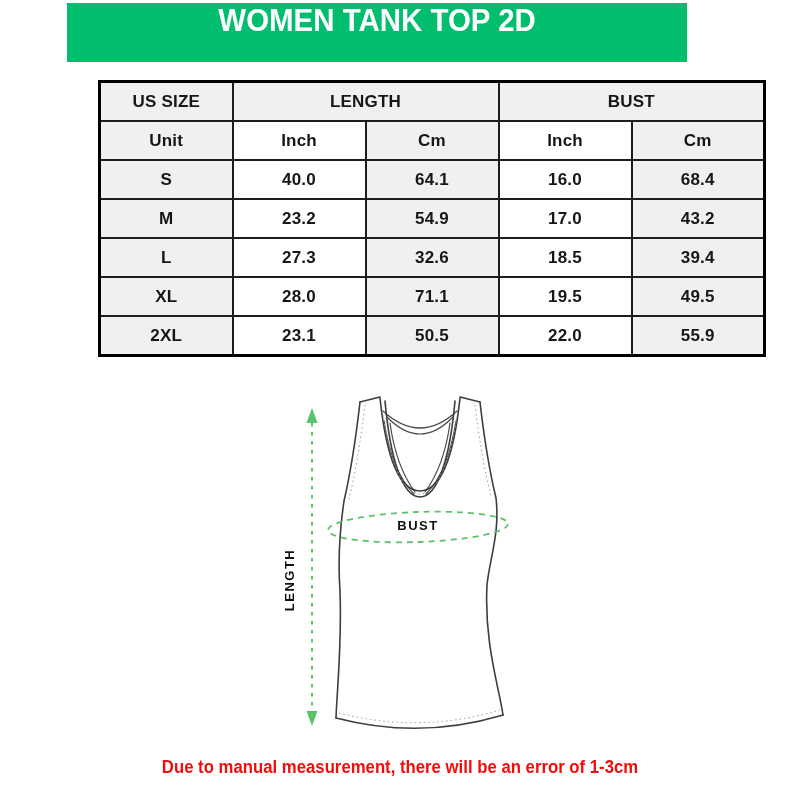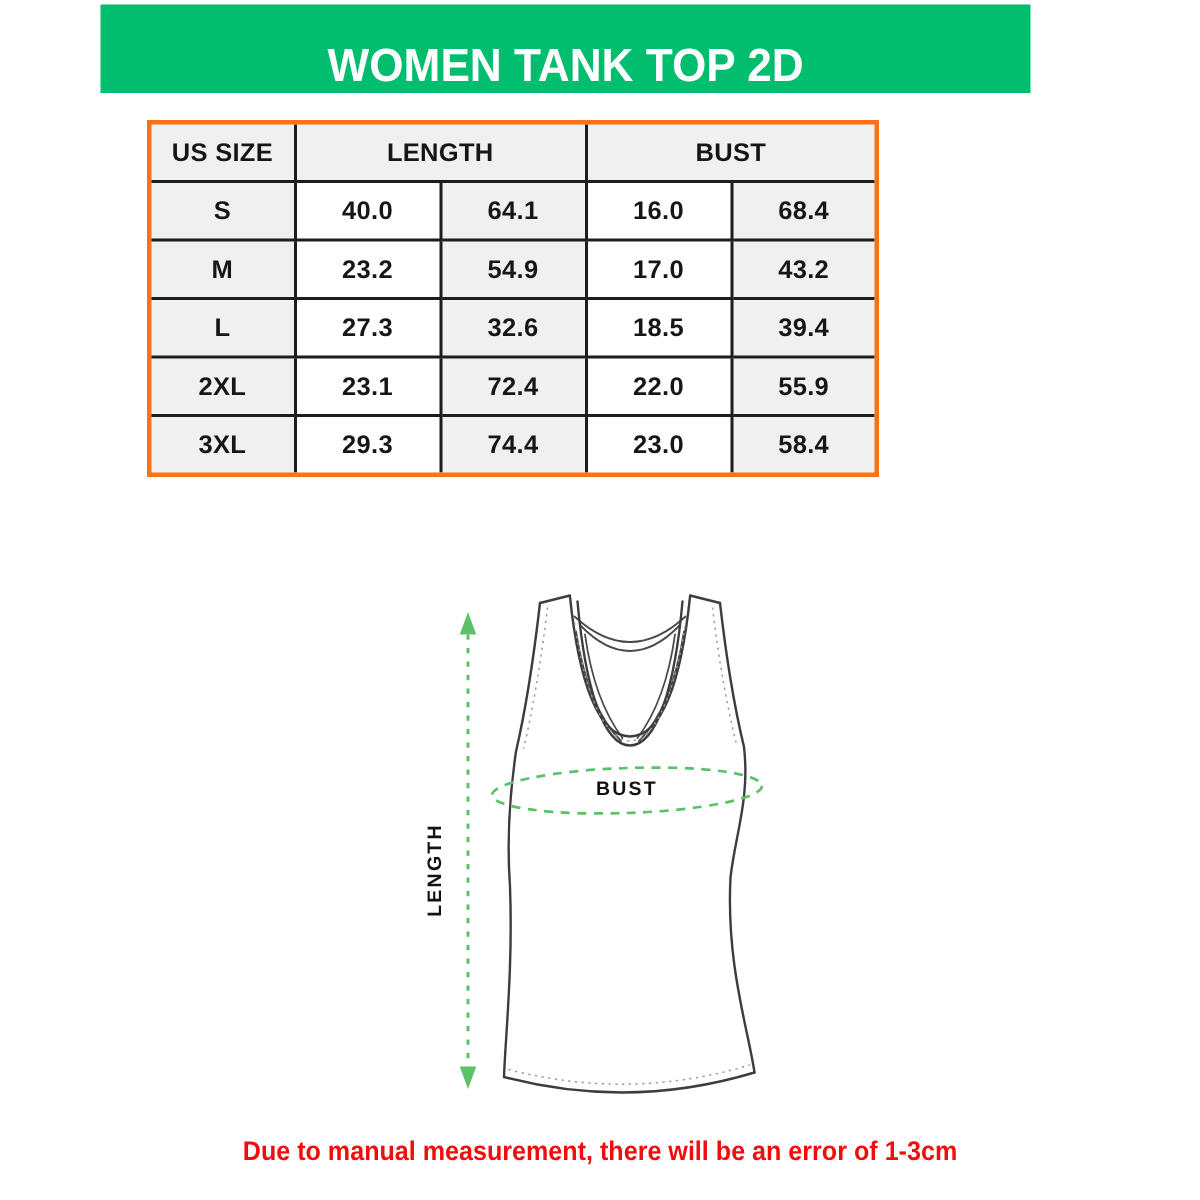--- a/index.html
+++ b/index.html
@@ -1,27 +1,27 @@
 <!DOCTYPE html>
 <html><head>
 <meta charset="utf-8">
 <style>
   html,body{margin:0;padding:0;background:#ffffff;}
   .page{position:relative;width:800px;height:800px;background:#ffffff;overflow:hidden;
         font-family:"Liberation Sans",sans-serif;}
 
   
   .banner{position:absolute;left:67px;top:3px;width:620px;height:59px;background:#00be6e;
-          display:flex;align-items:flex-end;justify-content:center;}
+          display:flex;align-items:flex-start;justify-content:center;}
   .banner-title{color:#ffffff;font-weight:bold;font-size:31px;letter-spacing:0;
                 transform:scaleX(.95);white-space:nowrap;}
 
   
-  .size-table{position:absolute;left:98px;top:80px;width:488px;border-collapse:collapse;
-              table-layout:fixed;border:3px solid #f97316;}
+  .size-table{position:absolute;left:98px;top:80px;width:668px;border-collapse:collapse;
+              table-layout:fixed;border:3px solid #000000;}
   .size-table td{border:2px solid #1d1d1d;height:37px;padding:0;text-align:center;
                  vertical-align:middle;font-weight:bold;font-size:17px;color:#161616;
                  letter-spacing:.2px;}
   .shaded{background:#f0f0f0;}
   .white-cell{background:#ffffff;}
 
   
   .diagram{position:absolute;left:280px;top:395px;width:240px;height:360px;}
   .garment{fill:none;stroke:#3d3d3d;stroke-width:1.6;stroke-linecap:round;}
   .garment-thin{fill:none;stroke:#4a4a4a;stroke-width:1.2;stroke-linecap:round;}
@@ -46,20 +46,27 @@
   </div>
 
   <table class="size-table">
     <tbody>
       <tr>
         <td class="shaded">US SIZE</td>
         <td class="shaded" colspan="2">LENGTH</td>
         <td class="shaded" colspan="2">BUST</td>
       </tr>
       <tr>
+        <td class="shaded">Unit</td>
+        <td class="white-cell">Inch</td>
+        <td class="shaded">Cm</td>
+        <td class="white-cell">Inch</td>
+        <td class="shaded">Cm</td>
+      </tr>
+      <tr>
         <td class="shaded">S</td>
         <td class="white-cell">40.0</td>
         <td class="shaded">64.1</td>
         <td class="white-cell">16.0</td>
         <td class="shaded">68.4</td>
       </tr>
       <tr>
         <td class="shaded">M</td>
         <td class="white-cell">23.2</td>
         <td class="shaded">54.9</td>
@@ -67,32 +74,32 @@
         <td class="shaded">43.2</td>
       </tr>
       <tr>
         <td class="shaded">L</td>
         <td class="white-cell">27.3</td>
         <td class="shaded">32.6</td>
         <td class="white-cell">18.5</td>
         <td class="shaded">39.4</td>
       </tr>
       <tr>
+        <td class="shaded">XL</td>
+        <td class="white-cell">28.0</td>
+        <td class="shaded">71.1</td>
+        <td class="white-cell">19.5</td>
+        <td class="shaded">49.5</td>
+      </tr>
+      <tr>
         <td class="shaded">2XL</td>
         <td class="white-cell">23.1</td>
-        <td class="shaded">72.4</td>
+        <td class="shaded">50.5</td>
         <td class="white-cell">22.0</td>
         <td class="shaded">55.9</td>
-      </tr>
-      <tr>
-        <td class="shaded">3XL</td>
-        <td class="white-cell">29.3</td>
-        <td class="shaded">74.4</td>
-        <td class="white-cell">23.0</td>
-        <td class="shaded">58.4</td>
       </tr>
     </tbody>
   </table>
 
   <svg class="diagram" viewBox="0 0 240 360">
 
     <g>
       <path class="garment-thin" d="M103 16 Q140 50 177 16"></path>
       <path class="garment-thin" d="M107 22 Q140 56 173 22"></path>
       <path class="garment-thin" d="M104 26 C109 58 119 84 134 99"></path>

